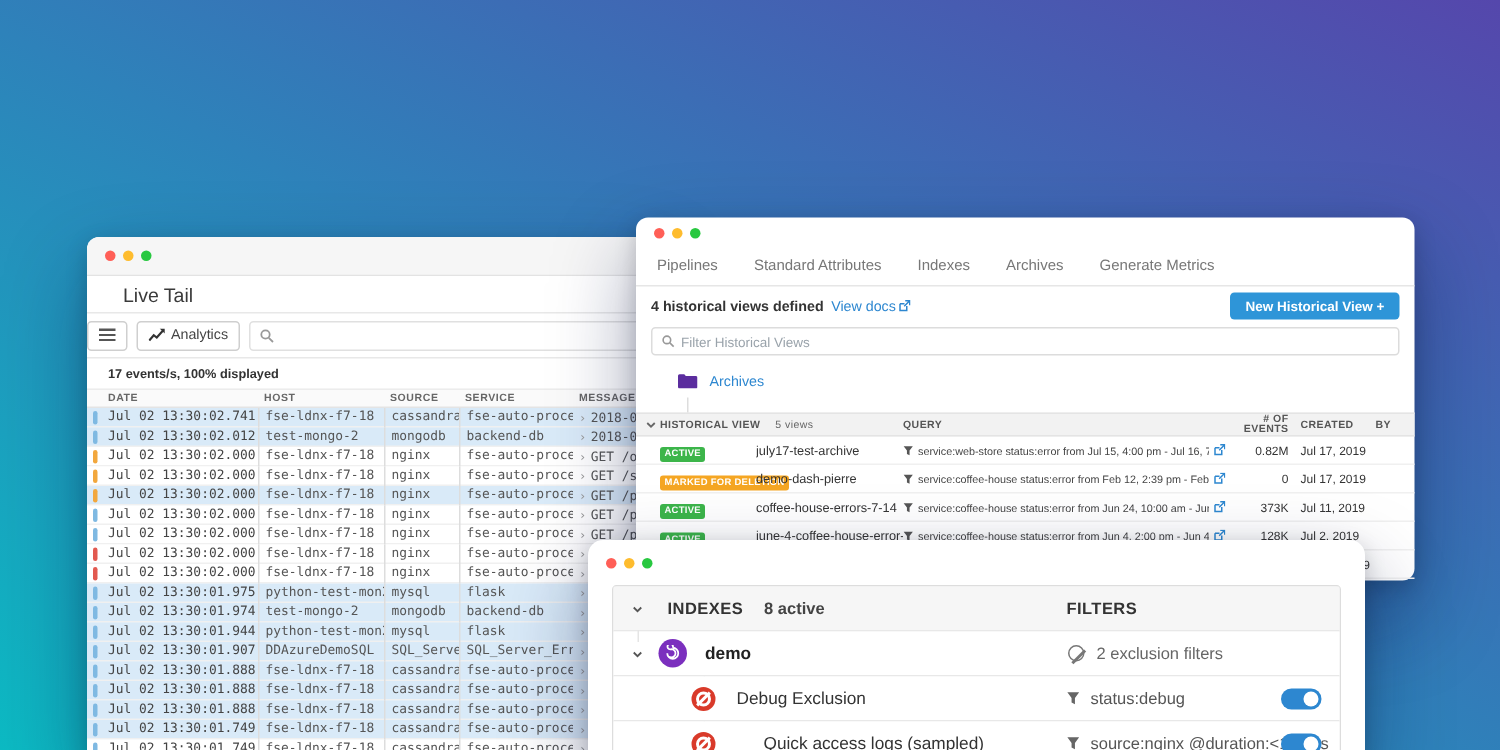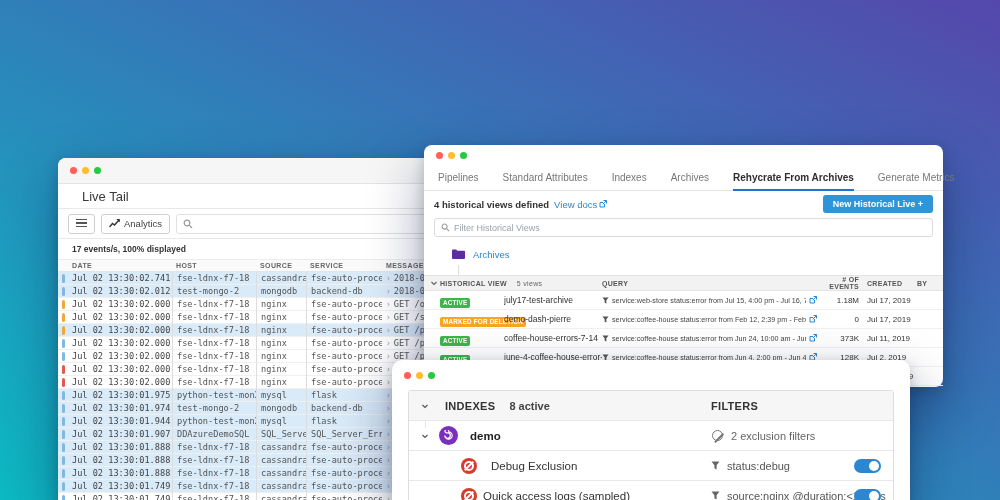--- a/index.html
+++ b/index.html
@@ -10,21 +10,21 @@
   .win { position: absolute; background: #fff; border-radius: 8px;
          box-shadow: 0 24px 55px rgba(10,20,70,.40), 0 4px 14px rgba(0,0,0,.18); }
   .titlebar { display: flex; align-items: center; gap: 5px; padding-left: 12px; }
   .light { width: 7px; height: 7px; border-radius: 50%; }
   .light.r { background: var(--light-red); } .light.y { background: var(--light-yellow); } .light.g { background: var(--light-green); }
 
   
   .win1 { left: 58px; top: 158px; width: 382px; height: 350px; border-radius: 8px 8px 0 0; z-index: 1; }
   .win1 .titlebar { height: 26px; background: #f6f6f6; border-radius: 8px 8px 0 0; border-bottom: 1px solid #e3e3e3; }
   .lt-title { height: 25px; line-height: 25px; padding-left: 24px; font-size: 13px; color: #3a3a3a; border-bottom: 1px solid #e8e8e8; }
-  .lt-toolbar { height: 30px; display: flex; align-items: center; gap: 6px; padding: 0 10px; border-bottom: 1px solid #e8e8e8; }
+  .lt-toolbar { height: 30px; display: flex; align-items: center; gap: 6px; padding: 0 0; border-bottom: 1px solid #e8e8e8; }
   .tb-btn { height: 20px; display: flex; align-items: center; gap: 4px; padding: 0 7px;
             border: 1px solid #cfcfcf; border-radius: 3px; background: #fff; font-size: 9.5px; color: #444; }
   .icon-list { width: 11px; height: 9px; background: repeating-linear-gradient(#555 0 1.5px, transparent 1.5px 3.5px); }
   .lt-search { flex: 1; height: 20px; border: 1px solid #e0e0e0; border-radius: 3px; display: flex; align-items: center; padding: 0 6px; }
   .lt-summary { height: 20px; display: flex; align-items: center; padding-left: 14px; font-size: 8.5px; font-weight: bold; color: #333; }
   .log-grid { display: grid; grid-template-columns: 10px 104px 84px 50px 76px 1fr; align-items: center; }
   .log-head { height: 13px; background: #fafafa; border-top: 1px solid #ececec; border-bottom: 1px solid #e4e4e4;
               font-size: 7px; font-weight: bold; letter-spacing: .4px; color: #666; }
   .log-head span { padding: 0 4px; }
   .log-row { height: 13px; border-bottom: 1px solid #f0f0f0; font-family: "DejaVu Sans Mono", monospace; font-size: 8.6px; color: #555; background: #fff; }
@@ -290,33 +290,32 @@
     <div class="titlebar">
       <span class="light r"></span>
       <span class="light y"></span>
       <span class="light g"></span>
     </div>
     <nav class="tabs">
         <span class="tab"><span>Pipelines</span></span>
         <span class="tab"><span>Standard Attributes</span></span>
         <span class="tab"><span>Indexes</span></span>
         <span class="tab"><span>Archives</span></span>
-        <span class="tab active"><span>Rehycrate From Archives</span></span>
         <span class="tab"><span>Generate Metrics</span></span>
       </nav>
     <div class="views-row">
       <span class="views-sum">4 historical views defined</span>
       <a class="docs-link">
         <span>View docs</span>
         <svg width="8" height="8" viewBox="0 0 8 8">
             <path d="M1 2.5 h3 M1 2.5 v4.5 h4.5 v-3" fill="none" stroke="#2d87d0" stroke-width="1"></path>
             <path d="M4.5 0.5 h3 v3 M7.3 0.7 L3.8 4.2" fill="none" stroke="#2d87d0" stroke-width="1"></path>
           </svg>
       </a>
-      <button class="btn-primary">New Historical Live +</button>
+      <button class="btn-primary">New Historical View +</button>
     </div>
     <div class="filter-search">
       <svg width="9" height="9" viewBox="0 0 10 10">
           <circle cx="4" cy="4" r="2.8" fill="none" stroke="#999" stroke-width="1.2"></circle>
           <line x1="6.2" y1="6.2" x2="9" y2="9" stroke="#999" stroke-width="1.2"></line>
         </svg>
       <input placeholder="Filter Historical Views" style="">
     </div>
     <div class="archives-row">
       <svg width="13" height="10" viewBox="0 0 13 10">
@@ -346,21 +345,21 @@
     <span class="hv-query">
       <svg width="7" height="7" viewBox="0 0 8 8" style="flex:none">
               <path d="M0.5 0.5 h7 L5 3.8 V7.5 L3 6.5 V3.8 Z" fill="#555"></path>
             </svg>
       <span class="q-text">service:web-store status:error from Jul 15, 4:00 pm - Jul 16, 7:04 pm</span>
       <svg width="8" height="8" viewBox="0 0 8 8" style="flex:none">
               <path d="M1 2.5 h3 M1 2.5 v4.5 h4.5 v-3" fill="none" stroke="#2d87d0" stroke-width="1"></path>
               <path d="M4.5 0.5 h3 v3 M7.3 0.7 L3.8 4.2" fill="none" stroke="#2d87d0" stroke-width="1"></path>
             </svg>
     </span>
-    <span class="hv-events">1.18M</span>
+    <span class="hv-events">0.82M</span>
     <span class="hv-created">Jul 17, 2019</span>
     <span></span>
   </div>
         <div class="hv-grid hv-row">
     <span></span>
     <span><span class="badge badge-orange">MARKED FOR DELETION</span></span>
     <span class="hv-name">demo-dash-pierre</span>
     <span class="hv-query">
       <svg width="7" height="7" viewBox="0 0 8 8" style="flex:none">
               <path d="M0.5 0.5 h7 L5 3.8 V7.5 L3 6.5 V3.8 Z" fill="#555"></path>
@@ -473,21 +472,21 @@
     <span class="idx-right">
       <svg width="9" height="9" viewBox="0 0 8 8">
                 <path d="M0.5 0.5 h7 L5 3.8 V7.5 L3 6.5 V3.8 Z" fill="#666"></path>
               </svg>
       <span class="flt-query">status:debug</span>
     </span>
     <span class="toggle"></span>
   </div>
           <div class="idx-row" style="z-index:2">
     <span class="no-entry" style="margin-left:52px"></span>
-    <span class="flt-name" style="margin-left:6px">Quick access logs (sampled)</span>
+    <span class="flt-name" style="margin-left:32px">Quick access logs (sampled)</span>
     <span class="idx-right">
       <svg width="9" height="9" viewBox="0 0 8 8">
                 <path d="M0.5 0.5 h7 L5 3.8 V7.5 L3 6.5 V3.8 Z" fill="#666"></path>
               </svg>
       <span class="flt-query">source:nginx @duration:&lt;100ms</span>
     </span>
     <span class="toggle"></span>
   </div>
         </div>
     </div>

